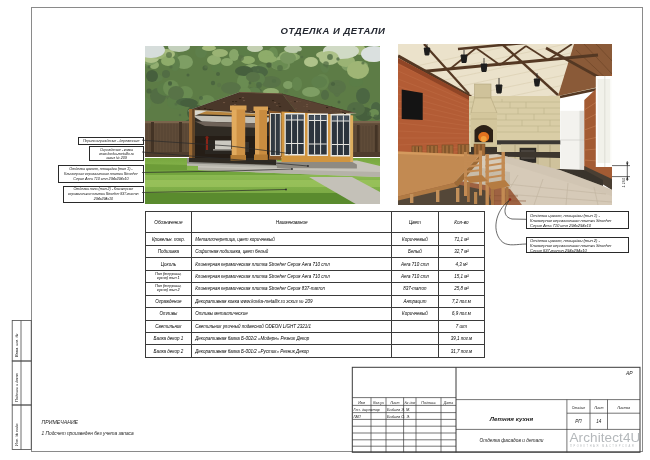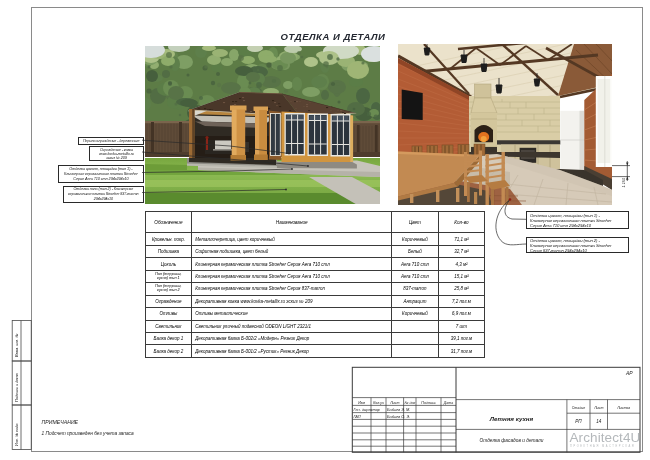--- a/index.html
+++ b/index.html
@@ -8,21 +8,21 @@
 .abs{position:absolute;}
 .cad{font-style:italic;color:#1b1b1b;}
 .box{position:absolute;border:0.8px solid #2a2a2a;background:#fff;
  font-style:italic;color:#1b1b1b;text-align:center;white-space:nowrap;letter-spacing:-0.02em;}
 </style>
 </head>
 <body>
 
 <div class="abs" style="left:31px;top:7px;width:609.5px;height:443px;border:1.8px solid #8a8a8a;"></div>
 
-<div class="abs cad" style="left:233px;top:24.5px;width:200px;text-align:center;font-weight:bold;font-size:9.5px;letter-spacing:0.5px;color:#232730;margin-top:6px;">ОТДЕЛКА И ДЕТАЛИ</div>
+<div class="abs cad" style="left:233px;top:24.5px;width:200px;text-align:center;font-weight:bold;font-size:9.5px;letter-spacing:0.5px;color:#232730;">ОТДЕЛКА И ДЕТАЛИ</div>
 
 <div class="abs" style="left:145px;top:45.5px;width:235px;height:158px;">
 <svg width="235" height="158" viewBox="0 0 235 158">
  <defs>
   <linearGradient id="lawn" x1="0" y1="0" x2="0" y2="1">
    <stop offset="0" stop-color="#78a73f"></stop>
           <stop offset="0.35" stop-color="#8cba52"></stop>
    <stop offset="0.75" stop-color="#7cab45"></stop>
           <stop offset="1" stop-color="#618e31"></stop>
   </linearGradient>

